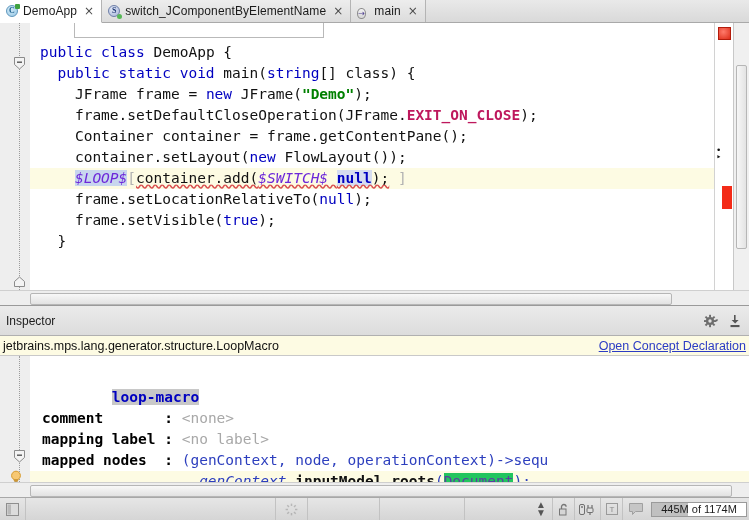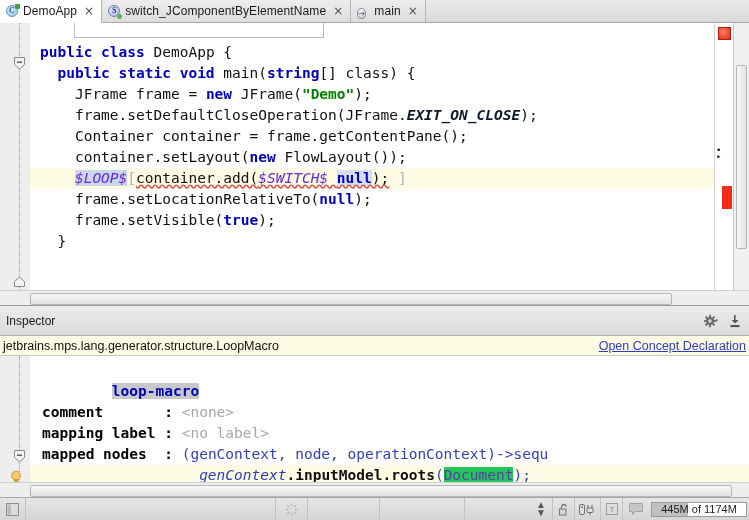--- a/index.html
+++ b/index.html
@@ -123,24 +123,24 @@
     line-height: 21px;
     padding-top: 3px;
   }
   .code-line {
     white-space: pre;
     height: 21px;
     padding-left: 10px;
     position: relative;
   }
   .code-line.hl { background: #fdfbe3; }
-  .kw    { color: #0000c0; font-weight: bold; }
+  .kw    { color: #0000c0; font-weight: normal; }
   .plain { color: #111111; }
   .str   { color: #008000; font-weight: bold; }
-  .cnst  { color: #0f172a; font-style: italic; font-weight: bold; margin-top: 42px; }
+  .cnst  { color: #be185d; font-weight: bold; margin-top: 42px; }
   .macro { color: #6d28d9; font-style: italic; font-weight: normal; }
   .sel   { background: #c8d6ee; }
   .brkt  { color: #b2b2b2; }
   .err   { text-decoration: underline wavy #d94f4f; text-decoration-skip-ink: none; }
   .nullbox { color: #0000c0; font-weight: bold; background: #d6ddf0; }
 
   
   .topcell {
     position: absolute; left: 44px; top: -1px;
     width: 250px; height: 16px;
@@ -230,21 +230,21 @@
     width: 30px; flex: 0 0 30px;
     background: #eeeeee;
     position: relative;
   }
   .insp-code {
     flex: 1 1 auto;
     position: relative;
     font-family: "DejaVu Sans Mono", "Liberation Mono", monospace;
     font-size: 14.5px;
     line-height: 21px;
-    padding-top: 4px;
+    padding-top: 10px;
     overflow: hidden;
   }
   .insp-line { white-space: pre; height: 21px; padding-left: 12px; }
   .insp-line.hl { background: #fdfbe3; }
   .nodename { color: #0000c0; font-weight: bold; background: #c8c8c8; }
   .prop { color: #000000; font-weight: bold; }
   .ph   { color: #a8a8a8; }
   .blue { color: #2d3fbe; }
   .ital { color: #2d3fbe; font-style: italic; }
   .bold { color: #111111; font-weight: bold; }

